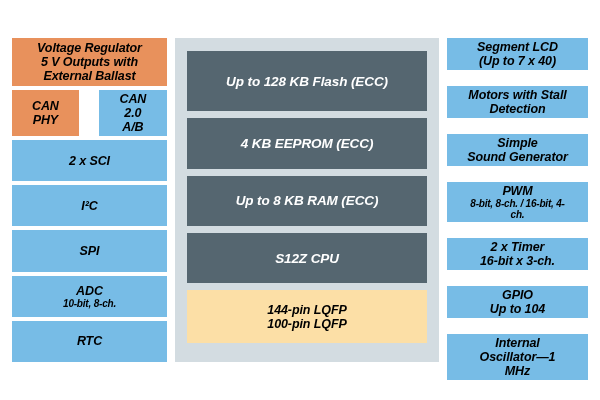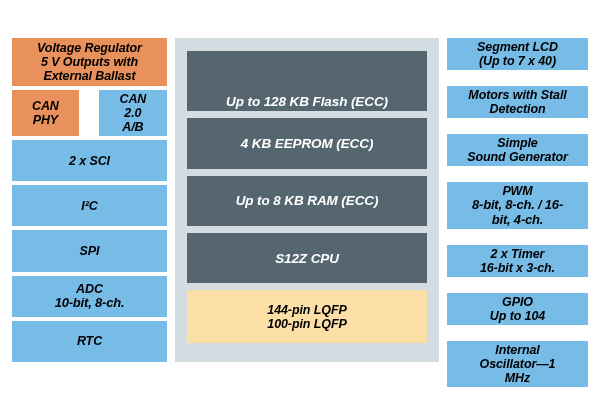--- a/index.html
+++ b/index.html
@@ -60,21 +60,21 @@
     font-style: italic;
   }
   .block .title {
     font-weight: bold;
     font-size: 12.5px;
     color: #000000;
     letter-spacing: -0.1px;
   }
   .block .sub {
     font-weight: bold;
-    font-size: 13px;
+    font-size: 10px;
     color: #000000;
     letter-spacing: -0.2px;
   }
   .block .title:empty, .block .sub:empty { display: none; }
 
   .blue   { background: #77bce6; }
   .orange { background: #e8915c; }
   .slate  { background: #556670; }
   .cream  { background: #fcdfa6; }
 
@@ -95,21 +95,21 @@
   .split-row {
     display: flex;
     flex-direction: row;
     gap: 20px;
   }
   .split-row > .block.can-phy { flex: 0 0 42%; }
   .split-row > .block.can-ab  { flex: 1 1 auto; }
 
   
   .col-center > .block { flex: 1 1 0; }
-  .col-center > .block.flash { flex: 1.22 1 0; justify-content: flex-end; }
+  .col-center > .block.flash { flex: 1.22 1 0; }
   .col-center > .block.lqfp  { flex: 1.05 1 0; }
 
   
   .col-right > .block.stepper { flex: 1.05 1 0; }
 </style>
 </head>
 <body>
 
 <div id="diagram">
 

